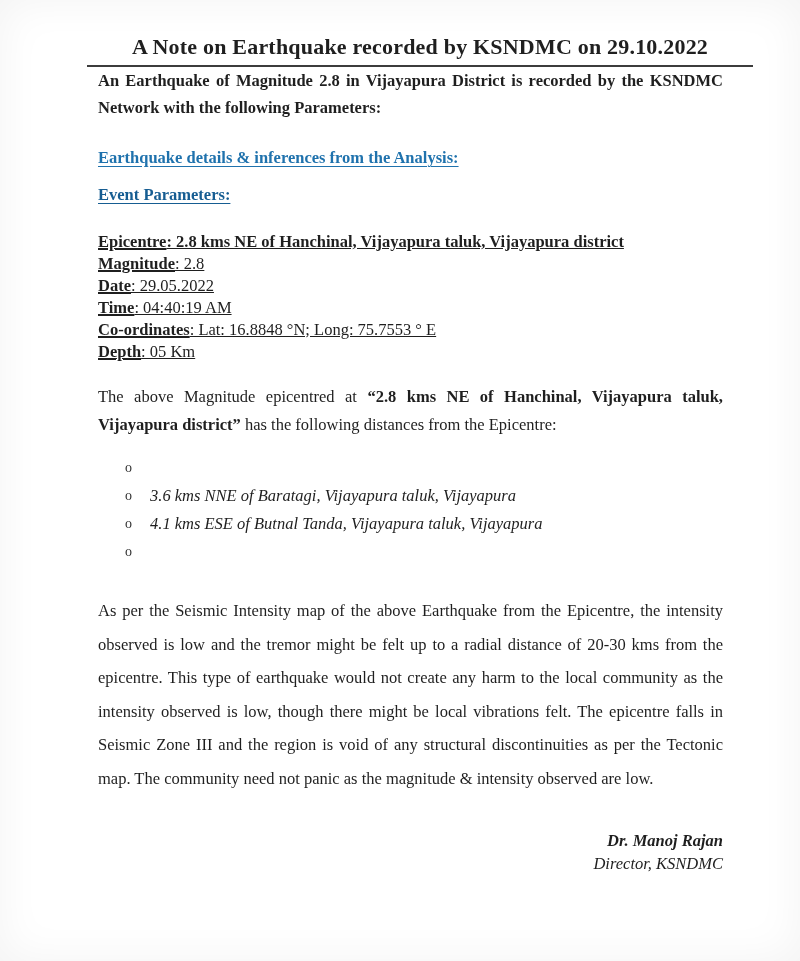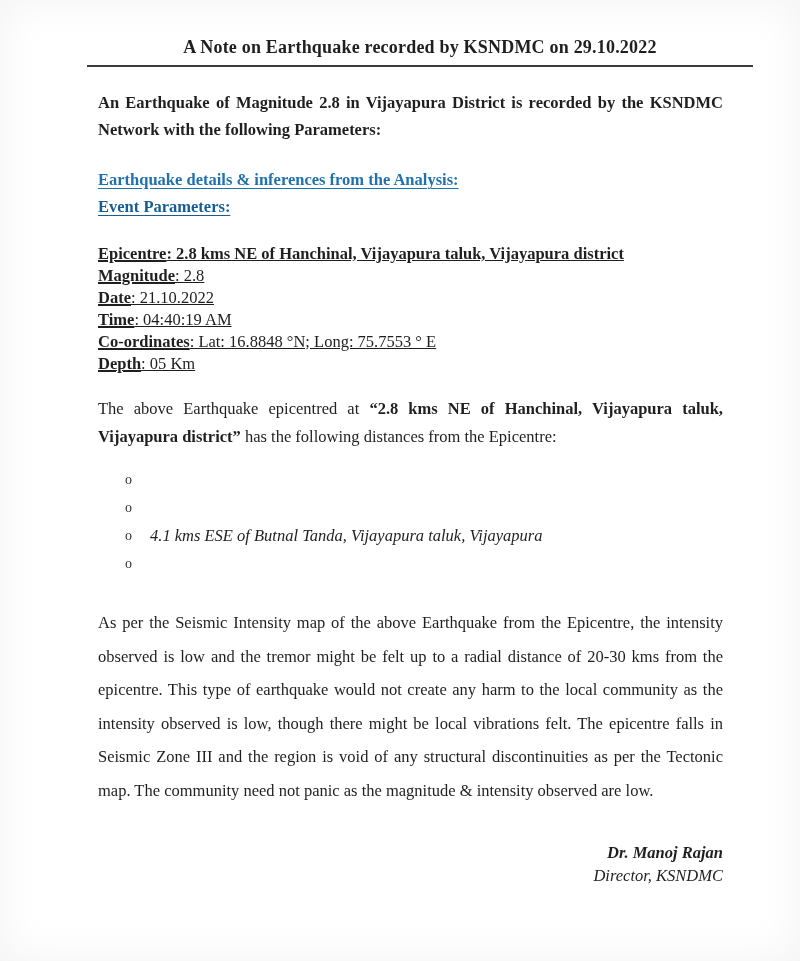--- a/index.html
+++ b/index.html
@@ -17,47 +17,46 @@
     box-shadow: inset 0 0 45px rgba(0,0,0,0.05);
   }
   
   .title-wrap {
     margin: 0 -30px 0 -11px;
     text-align: center;
     border-bottom: 2px solid var(--rule, #3c3c3c);
     padding-bottom: 7px;
   }
   .doc-title {
-    font-size: 18px;
+    font-size: 22px;
     font-weight: bold;
     line-height: 22px;
     letter-spacing: 0.2px;
   }
   
   .intro {
-    margin-top: 22px;
     font-size: 16.5px;
     font-weight: bold;
     line-height: 27px;
     text-align: justify;
   }
   
   .analysis-row {
     margin-top: 27px;
     text-align: left;
   }
   .link-heading {
     font-size: 16.5px;
     font-weight: bold;
     text-decoration: underline;
     text-underline-offset: 3px;
     cursor: pointer;
   }
   .analysis-link { color: var(--link-blue, #1f72ad); }
-  .event-row { margin-top: 7px; text-align: left; }
+  .event-row { margin-top: 17px; text-align: left; }
   .event-link { color: var(--event-heading-blue, #165d92); }
   
   .params {
     margin-top: 26px;
     font-size: 16.5px;
     line-height: 22px;
     text-decoration: underline;
   }
   .param-label {
     font-weight: bold;
@@ -126,43 +125,44 @@
   </div>
 
   <div class="params">
     <div class="param-row bold-value">
       <span class="param-label">Epicentre</span><span class="param-value">: 2.8 kms NE of Hanchinal, Vijayapura taluk, Vijayapura district</span>
     </div>
     <div class="param-row">
       <span class="param-label">Magnitude</span><span class="param-value">: 2.8</span>
     </div>
     <div class="param-row">
-      <span class="param-label">Date</span><span class="param-value">: 21.10.2022</span>
+      <span class="param-label">Date</span><span class="param-value">: 29.05.2022</span>
     </div>
     <div class="param-row">
       <span class="param-label">Time</span><span class="param-value">: 04:40:19 AM</span>
     </div>
     <div class="param-row">
       <span class="param-label">Co-ordinates</span><span class="param-value">: Lat: 16.8848 °N; Long: 75.7553 ° E</span>
     </div>
     <div class="param-row">
       <span class="param-label">Depth</span><span class="param-value">: 05 Km</span>
     </div>
   </div>
 
   <p class="distance-para">
-    <span>The above Earthquake epicentred at </span><span class="quoted">“2.8 kms NE of Hanchinal, Vijayapura taluk, Vijayapura district”</span><span> has the following distances from the Epicentre:</span>
+    <span>The above Magnitude epicentred at </span><span class="quoted">“2.8 kms NE of Hanchinal, Vijayapura taluk, Vijayapura district”</span><span> has the following distances from the Epicentre:</span>
   </p>
 
   <div class="bullet-list">
     <div class="bullet-item">
       <span class="bullet-marker">o</span>
     </div>
     <div class="bullet-item">
       <span class="bullet-marker">o</span>
+      <span>3.6 kms NNE of Baratagi, Vijayapura taluk, Vijayapura</span>
     </div>
     <div class="bullet-item">
       <span class="bullet-marker">o</span>
       <span>4.1 kms ESE of Butnal Tanda, Vijayapura taluk, Vijayapura</span>
     </div>
     <div class="bullet-item">
       <span class="bullet-marker">o</span>
     </div>
   </div>
 

